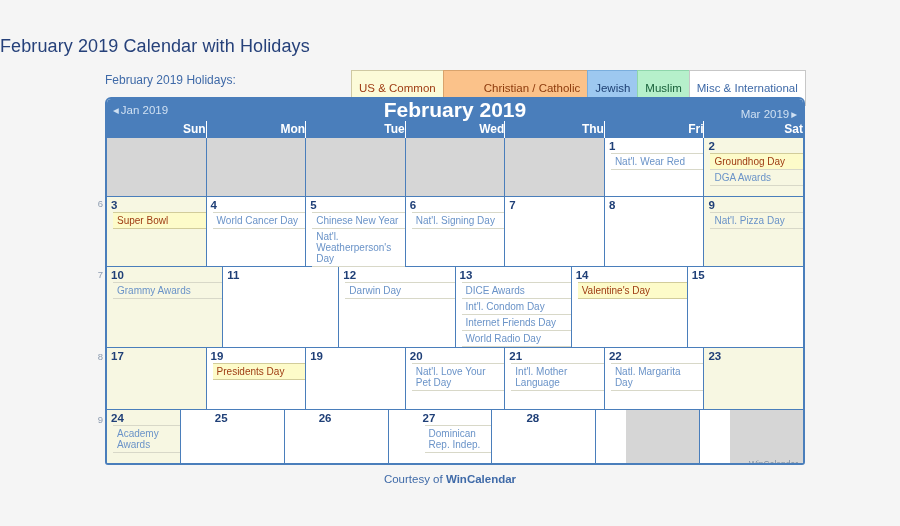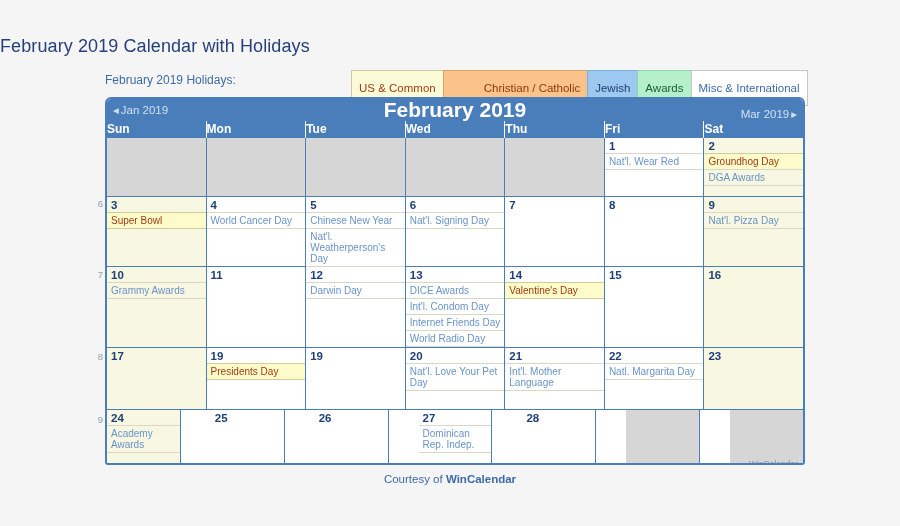--- a/index.html
+++ b/index.html
@@ -92,21 +92,21 @@
     color: #ffffff;
     pointer-events: none;
   }
 
   .dow-row { display: flex; height: 17px; background: #4a7ebb; }
   .dow {
     flex: 1 1 0;
     color: #ffffff;
     font-size: 12px;
     font-weight: bold;
-    text-align: left;
+    text-align: right;
     line-height: 17px;
     border-right: 1px solid #ffffff;
   }
   .dow:last-child { border-right: none; }
 
   .weeks { display: flex; flex-direction: column; }
   .week {
     display: flex;
     border-top: 1px solid #4a7ebb;
   }
@@ -125,21 +125,21 @@
   .day.blank   { background: #d6d6d6; }
 
   .daynum {
     font-size: 11.5px;
     font-weight: bold;
     color: #1f3f77;
     padding: 0 0 1px 4px;
     line-height: 13px;
   }
 
-  .events { display: block; }
+  .events { display: block; margin-left: 6px; }
   .ev {
     font-size: 10px;
     line-height: 11px;
     color: #6a93c8;
     padding: 2px 3px 2px 4px;
     border-top: 1px solid #d8d8c8;
     border-bottom: 1px solid #d8d8c8;
     margin-top: -1px;
     word-wrap: break-word;
   }
@@ -186,21 +186,21 @@
 <div class="page">
 
   <div class="page-title">February 2019 Calendar with Holidays</div>
 
   <div class="legend-row">
     <span class="legend-label">February 2019 Holidays:</span>
     <div class="legend-chips">
       <span class="chip c-us" style="background: rgb(252, 251, 216); color: rgb(158, 59, 18);">US &amp; Common</span>
       <span class="chip c-chr" style="background: rgb(251, 194, 138); color: rgb(141, 58, 12); padding-left: 40px;">Christian / Catholic</span>
       <span class="chip c-jew" style="background: rgb(157, 200, 240); color: rgb(29, 63, 114);">Jewish</span>
-      <span class="chip c-mus" style="background: rgb(182, 240, 203); color: rgb(24, 96, 58);">Awards</span>
+      <span class="chip c-mus" style="background: rgb(182, 240, 203); color: rgb(24, 96, 58);">Muslim</span>
       <span class="chip c-misc" style="background: rgb(255, 255, 255); color: rgb(63, 106, 168);">Misc &amp; International</span>
     </div>
   </div>
 
   <div class="weeknums" id="weeknums">
       <div class="wn" style="top: 62px;">6</div>
       <div class="wn" style="top: 133px;">7</div>
       <div class="wn" style="top: 215px;">8</div>
       <div class="wn" style="top: 278px;">9</div>
     </div>
@@ -316,23 +316,20 @@
           </div>
           <div class="day">
             <div class="daynum">14</div>
             <div class="events">
               <div class="ev hl">Valentine's Day</div>
             </div>
           </div>
           <div class="day">
             <div class="daynum">15</div>
           </div>
-          <div class="day weekend">
-            <div class="daynum">16</div>
-          </div>
         </div>
         <div class="week" style="height: 62px;">
           <div class="day weekend">
             <div class="daynum">17</div>
           </div>
           <div class="day">
             <div class="daynum">19</div>
             <div class="events">
               <div class="ev hl">Presidents Day</div>
             </div>

